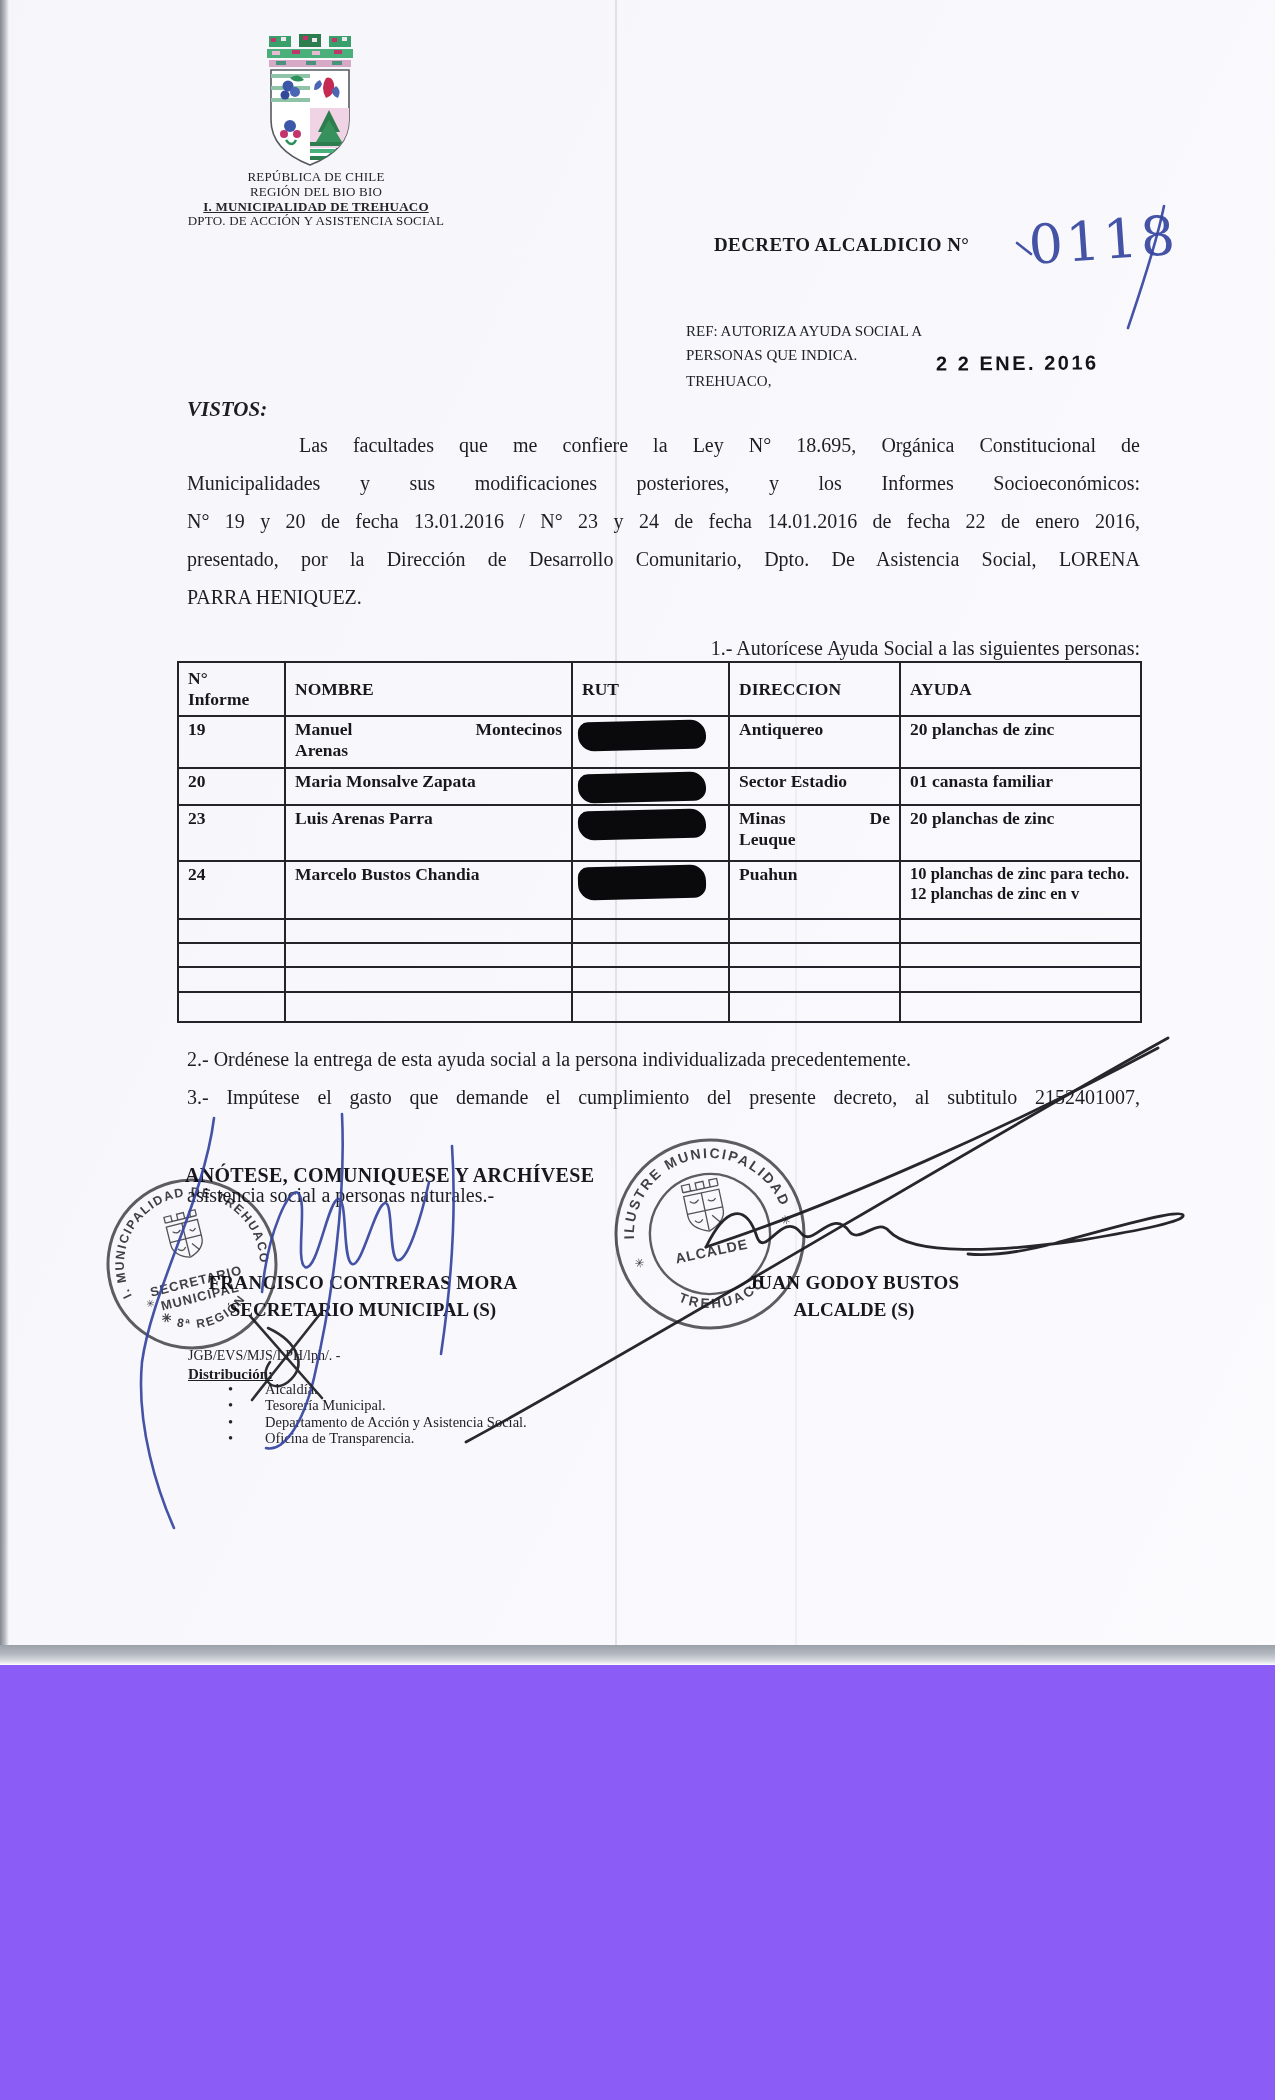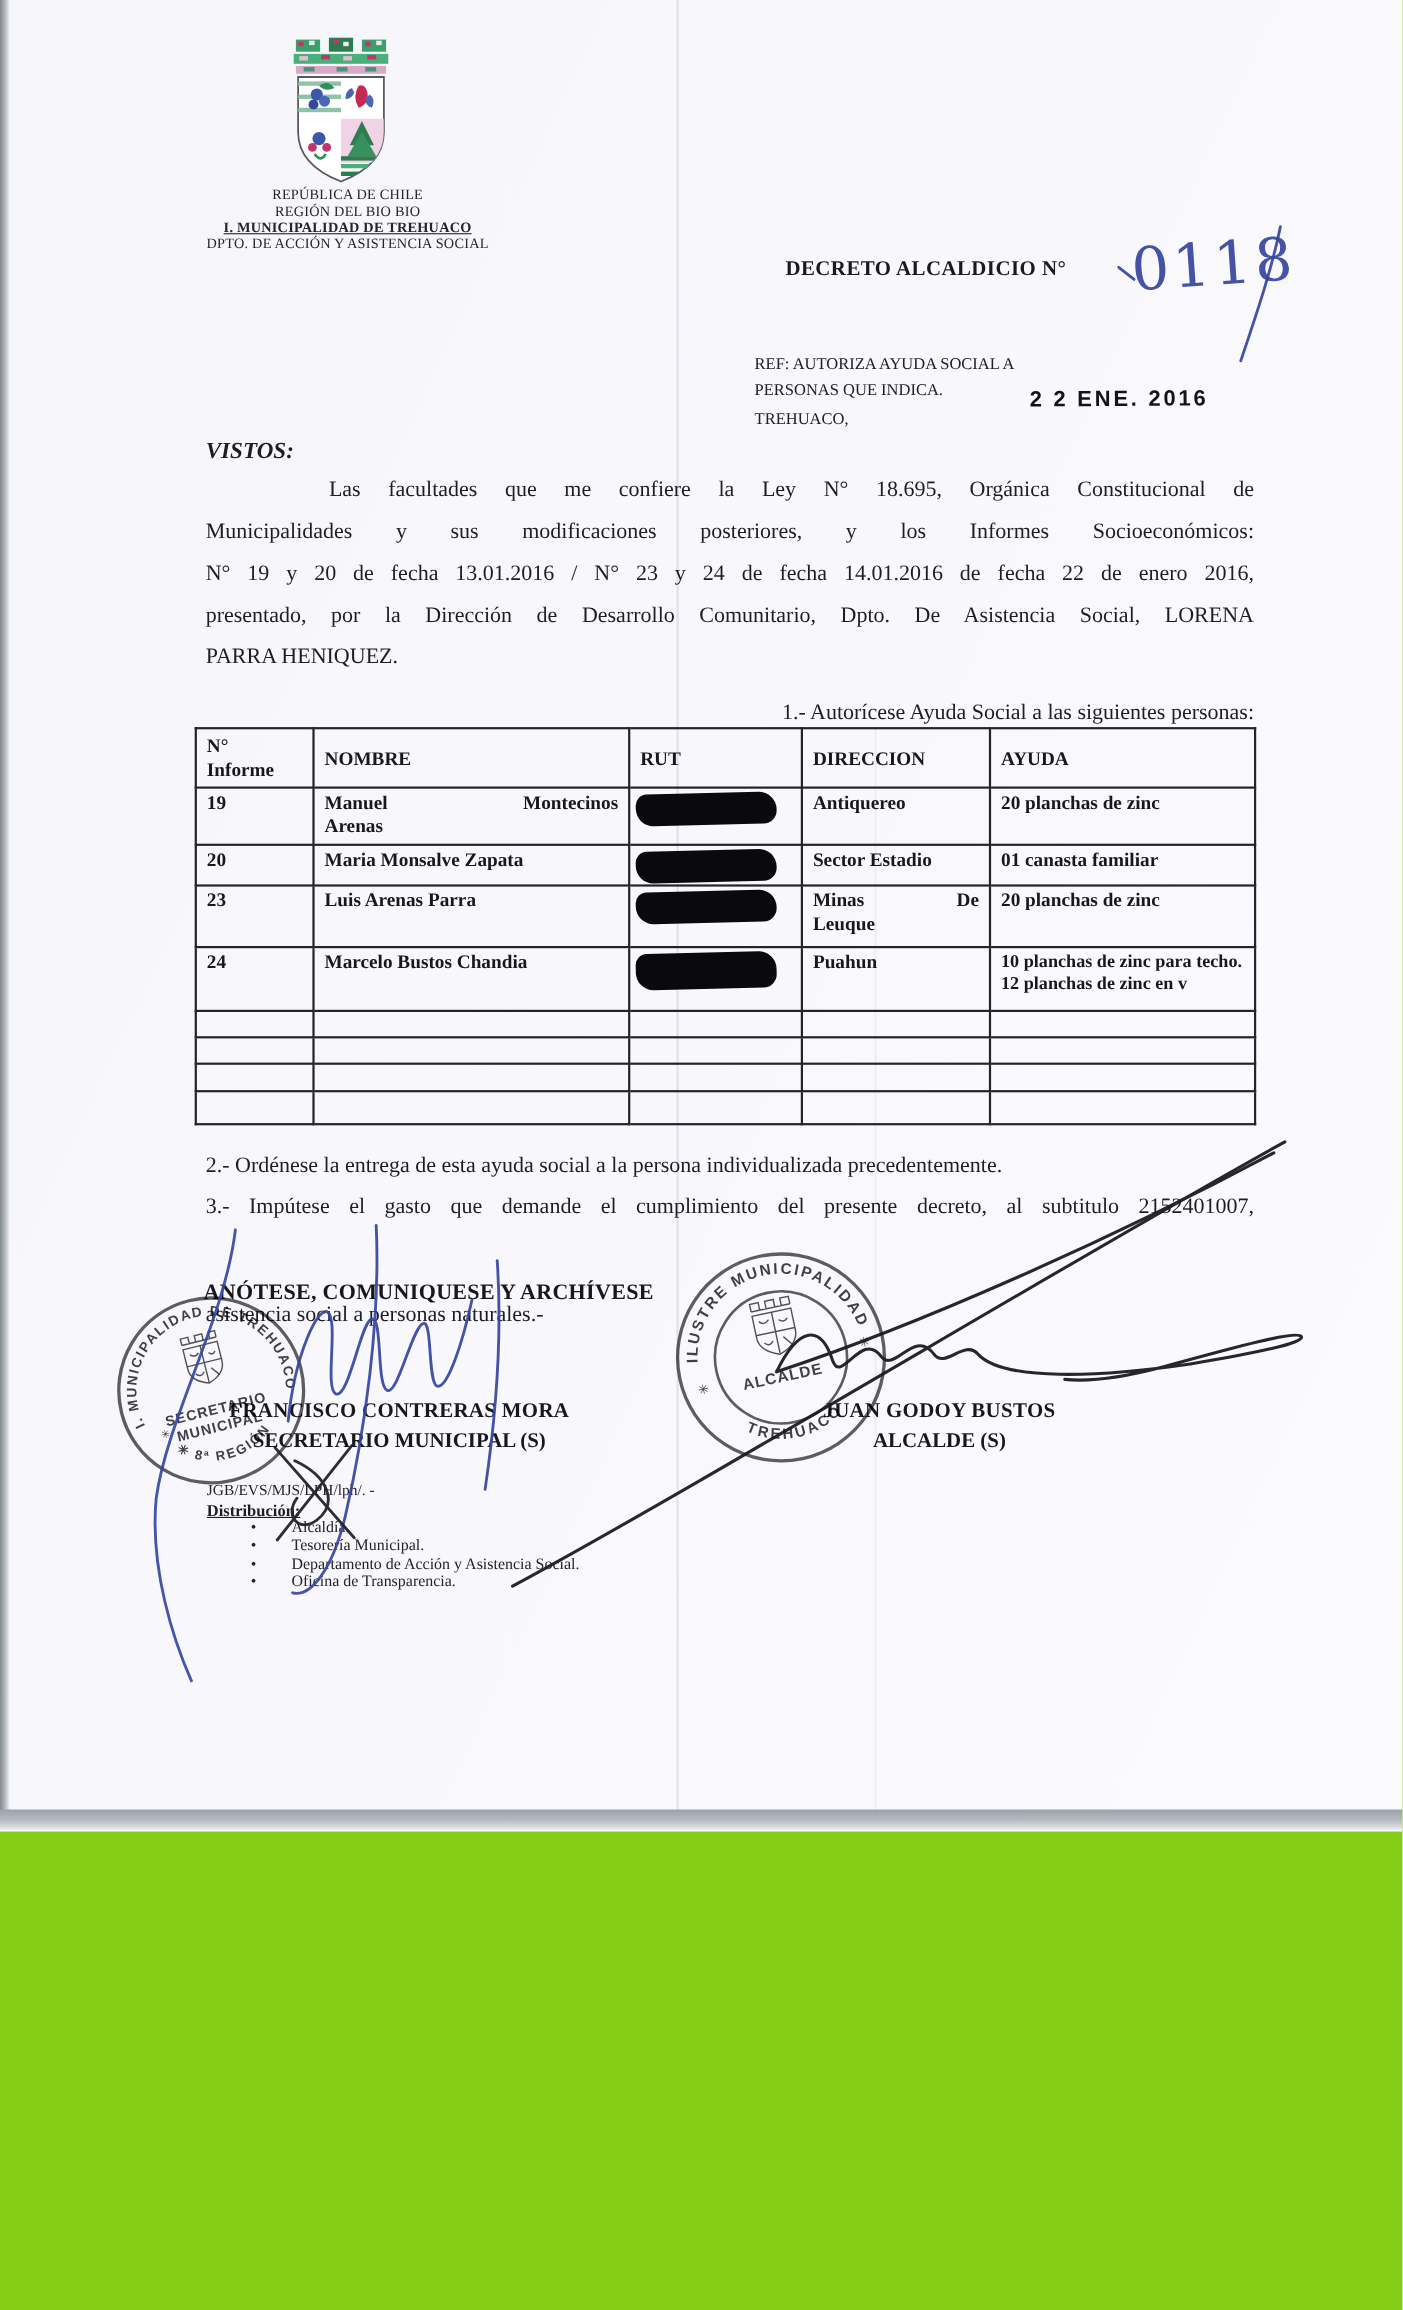--- a/index.html
+++ b/index.html
@@ -1,17 +1,17 @@
 <!DOCTYPE html>
 <html><head>
 <meta charset="utf-8">
 <style>
   * { box-sizing: border-box; }
   body { margin:0; background:#ffffff; }
-  .page { position:relative; width:1275px; height:2100px; background:#84cc16; overflow:hidden;
+  .page { position:relative; width:1275px; height:2100px; background:#8b5cf6; overflow:hidden;
           font-family:"Liberation Serif", serif; color:#1d1d23; }
   .paper { position:absolute; left:0; top:0; width:1275px; height:1648px;
            background:linear-gradient(115deg,#f5f5fa 0%,#f8f8fc 40%,#fbfbfe 100%); }
   .left-edge { position:absolute; left:0; top:0; width:9px; height:1652px;
            background:linear-gradient(90deg,#84878d 0%,#b9bcc2 55%,rgba(230,231,236,0)c 100%);
            background:linear-gradient(90deg,#84878d 0%,#b9bcc2 55%,rgba(230,231,236,0) 100%); }
   .fold { position:absolute; top:0; width:2px; height:1645px; background:rgba(100,110,145,.16); }
   .fold2 { position:absolute; top:660px; width:2px; height:985px; background:rgba(115,122,148,.08); }
   .bottom-shadow { position:absolute; left:0; top:1645px; width:1275px; height:20px;
            background:linear-gradient(180deg,#9ba1a9 0%,#b4b9c0 45%,#d8dbe0 80%,#ffffff 100%); }

